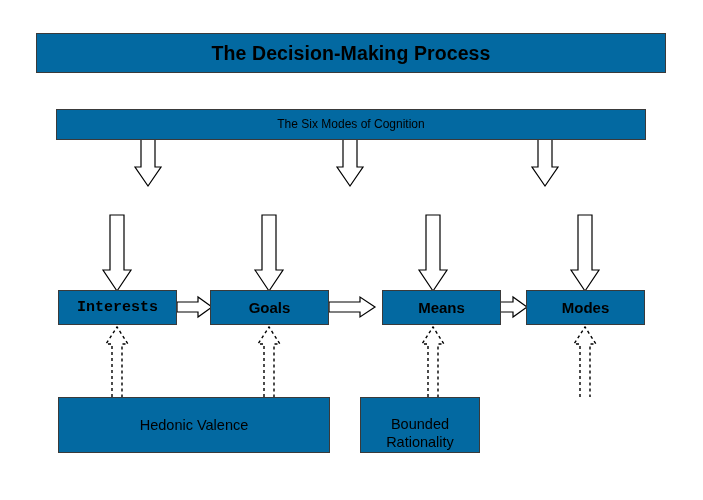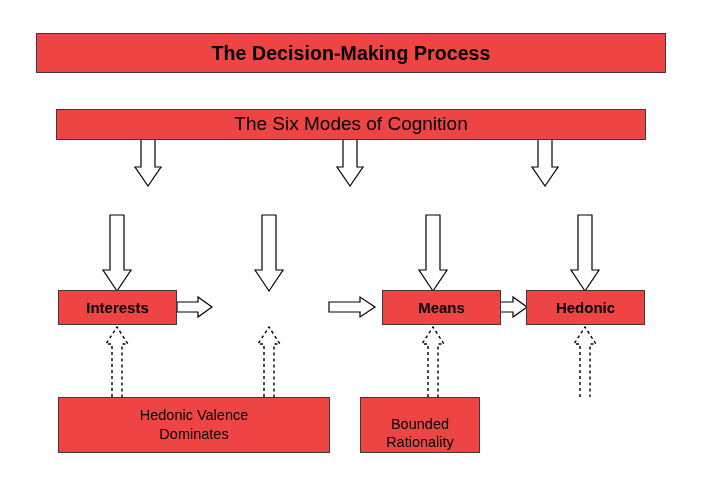--- a/index.html
+++ b/index.html
@@ -23,21 +23,21 @@
     position: absolute;
     left: 0;
     top: 0;
     width: 703px;
     height: 500px;
     pointer-events: none;
   }
   .box {
     position: absolute;
     box-sizing: border-box;
-    background: #ef4444;
+    background: #0369a1;
     border: 1.3px solid #3a3a3a;
     display: flex;
     align-items: center;
     justify-content: center;
     text-align: center;
     line-height: 1.28;
     z-index: 3;
   }
   .box-title {
     left: 36px;
@@ -45,34 +45,34 @@
     width: 630px;
     height: 40px;
     font-size: 19.5px;
     font-weight: bold;
     letter-spacing: 0.1px;
   }
   .box-wide {
     left: 56px;
     width: 590px;
     height: 31px;
-    font-size: 19px;
+    font-size: 12px;
     font-weight: normal;
   }
   .box-modes { top: 109px; }
   .box-affective { top: 185px; }
 
   .box-stage {
     top: 290px;
     height: 35px;
     width: 119px;
     font-size: 15px;
     font-weight: bold;
   }
-  .stage-interests { left: 58px; }
+  .stage-interests { left: 58px; font-family: Liberation Mono, monospace; }
   .stage-goals     { left: 210px; }
   .stage-means     { left: 374px; margin-left: 8px; }
   .stage-choice    { left: 526px; }
 
   .box-note {
     top: 397px;
     height: 56px;
     font-size: 14.5px;
     font-weight: normal;
   }
@@ -141,31 +141,33 @@
   </div>
 
   <div class="box box-wide box-modes">
     <span>The Six Modes of Cognition</span>
   </div>
 
 
   <div class="box box-stage stage-interests">
     <span>Interests</span>
   </div>
+  <div class="box box-stage stage-goals">
+    <span>Goals</span>
+  </div>
   <div class="box box-stage stage-means">
     <span>Means</span>
   </div>
   <div class="box box-stage stage-choice">
-    <span>Hedonic</span>
+    <span>Modes</span>
   </div>
 
   <div class="box box-note note-hedonic">
     <span>
       <span class="note-lines">Hedonic Valence</span>
-      <span class="note-lines">Dominates</span>
     </span>
   </div>
 
   <div class="box box-note note-bounded">
     <span>
       <span class="note-lines">Bounded</span>
       <span class="note-lines">Rationality</span>
     </span>
   </div>
 

